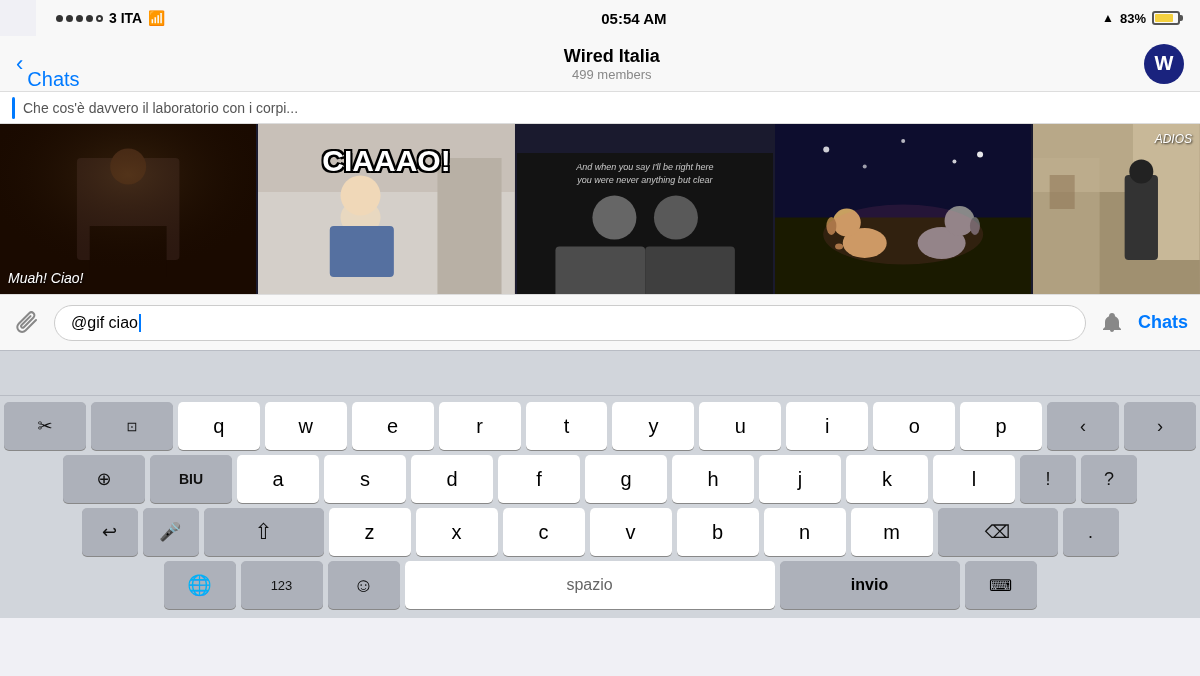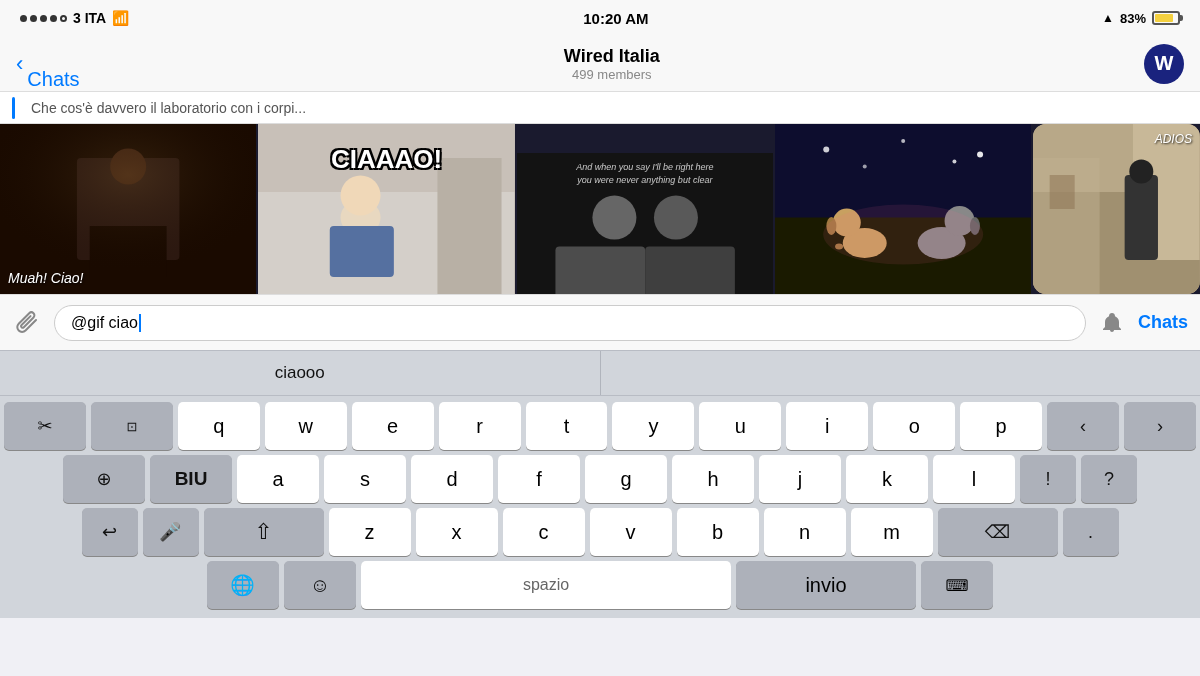--- a/index.html
+++ b/index.html
@@ -14,20 +14,21 @@
     
     .status-bar {
       height: 36px;
       background: #f8f8f8;
       display: flex;
       align-items: center;
       justify-content: space-between;
       padding: 0 20px;
       font-size: 15px;
       font-weight: 600;
+      margin-left: 36px;
     }
     .status-left {
       display: flex;
       align-items: center;
       gap: 6px;
     }
     .status-dots {
       display: flex; gap: 3px; align-items: center;
     }
     .dot { width: 7px; height: 7px; background: #333; border-radius: 50%; }
@@ -75,42 +76,41 @@
 
     
     .preview-bar {
       height: 32px;
       background: white;
       display: flex;
       align-items: center;
       padding: 0 12px;
       border-bottom: 1px solid #ddd;
       overflow: hidden;
-      gap: 8px;
     }
     .preview-accent {
       width: 3px; height: 22px; background: #007aff; margin-right: 8px; border-radius: 2px;
     }
     .preview-text { font-size: 14px; color: #555; white-space: nowrap; overflow: hidden; }
 
     
     .gif-row {
       height: 170px;
       background: #1a1a2e;
       display: flex;
       align-items: stretch;
       overflow: hidden;
     }
     .gif-item {
       flex: 1;
       position: relative;
       overflow: hidden;
       border-right: 2px solid #1a1a2e;
     }
-    .gif-item:last-child { border-right: none; border-radius: 13px; }
+    .gif-item:last-child { border-right: none; }
     .gif-bg {
       width: 100%; height: 100%;
       display: flex; align-items: center; justify-content: center;
       position: relative;
     }
     
     .gif1 { background: linear-gradient(135deg, #1a0a00 0%, #3d2b1f 50%, #1a0a00 100%); }
     .gif-caption {
       position: absolute; bottom: 8px; left: 8px;
       color: white; font-size: 13px; font-style: italic;
@@ -213,21 +213,21 @@
     }
     .kb-key.letter { width: 82px; height: 48px; }
     .kb-key.special {
       background: #adb1ba;
       color: #111;
       font-size: 14px;
       font-weight: 500;
     }
     .kb-key.special.sym { width: 82px; height: 48px; font-size: 13px; }
     .kb-key.space-bar { background: white; width: 370px; height: 48px; font-size: 16px; color: #666; }
-    .kb-key.invio { background: #adb1ba; width: 180px; height: 48px; font-size: 20px; font-weight: 400; }
+    .kb-key.invio { background: #adb1ba; width: 180px; height: 48px; font-size: 16px; font-weight: 700; }
     .kb-key.kb-icon { background: #adb1ba; width: 72px; height: 48px; font-size: 20px; }
     .kb-key.backspace { background: #adb1ba; width: 120px; height: 48px; font-size: 18px; }
     .kb-key.shift { background: #adb1ba; width: 120px; height: 48px; font-size: 22px; }
     .kb-key.cut-copy { background: #adb1ba; width: 82px; height: 48px; font-size: 18px; }
     .kb-key.arrow { background: #adb1ba; width: 72px; height: 48px; font-size: 18px; }
   </style>
 </head>
 <body>
 
 <div class="status-bar">
@@ -235,21 +235,21 @@
     <div class="status-dots">
       <div class="dot"></div>
       <div class="dot"></div>
       <div class="dot"></div>
       <div class="dot"></div>
       <div class="dot empty"></div>
     </div>
     <span class="status-carrier">3 ITA</span>
     <span class="wifi-icon">📶</span>
   </div>
-  <div class="status-center">10:20 AM</div>
+  <div class="status-center">05:54 AM</div>
   <div class="status-right">
     <span class="location-icon">▲</span>
     <span>83%</span>
     <div class="battery">
       <div class="battery-fill"></div>
     </div>
   </div>
 </div>
 
 <div class="nav-bar">
@@ -299,21 +299,21 @@
       <svg width="100%" height="100%" style="position:absolute;top:0;left:0;">
         <rect width="100%" height="100%" fill="#c8c0b8"></rect>
 
         <rect x="0" y="40%" width="100%" height="60%" fill="#d4cfc9"></rect>
         <rect x="70%" y="20%" width="25%" height="80%" fill="#b8b0a5"></rect>
 
         <ellipse cx="40%" cy="55%" rx="20" ry="18" fill="#e8d8c0"></ellipse>
         <rect x="28%" y="60%" width="25%" height="30%" fill="#5570a0" rx="4"></rect>
         <circle cx="40%" cy="42%" r="20" fill="#f0d8b8"></circle>
       </svg>
-      <div class="gif2-text" style="position:absolute;top:20px;left:50%;transform:translateX(-50%);font-size:26px;font-weight:900;color:white;text-shadow:2px 2px 0 #000,-2px -2px 0 #000,2px -2px 0 #000,-2px 2px 0 #000;white-space:nowrap;">CIAAAO!</div>
+      <div class="gif2-text" style="position:absolute;top:20px;left:50%;transform:translateX(-50%);font-size:30px;font-weight:900;color:white;text-shadow:2px 2px 0 #000,-2px -2px 0 #000,2px -2px 0 #000,-2px 2px 0 #000;white-space:nowrap;">CIAAAO!</div>
     </div>
   </div>
 
   <div class="gif-item">
     <div class="gif-bg gif3" style="position:relative;">
       <svg width="100%" height="100%" style="position:absolute;top:0;left:0;">
         <rect width="100%" height="100%" fill="#1a1a1a"></rect>
 
         <circle cx="38%" cy="38%" r="22" fill="#888"></circle>
         <circle cx="62%" cy="38%" r="22" fill="#777"></circle>
@@ -385,23 +385,20 @@
   </div>
   <div class="bell-btn">
     <svg width="24" height="24" viewBox="0 0 24 24">
       <path d="M12 2C10.3 2 9 3.3 9 5v.3C6.7 6.2 5 8.4 5 11v5l-2 2v1h18v-1l-2-2v-5c0-2.6-1.7-4.8-4-5.7V5c0-1.7-1.3-3-3-3zm-2 17c0 1.1.9 2 2 2s2-.9 2-2h-4z" fill="#888"></path>
     </svg>
   </div>
   <div class="send-btn">Chats</div>
 </div>
 
 <div class="autocomplete-bar">
-  <div class="autocomplete-item">
-    <span>ciaooo</span>
-  </div>
   <div class="autocomplete-item">
     <span></span>
   </div>
 </div>
 
 <div class="keyboard">
 
   <div class="kb-row">
     <div class="kb-key cut-copy special">✂</div>
     <div class="kb-key cut-copy special" style="font-size:13px;">⊡</div>
@@ -414,21 +411,21 @@
     <div class="kb-key letter">u</div>
     <div class="kb-key letter">i</div>
     <div class="kb-key letter">o</div>
     <div class="kb-key letter">p</div>
     <div class="kb-key arrow special">‹</div>
     <div class="kb-key arrow special">›</div>
   </div>
 
   <div class="kb-row">
     <div class="kb-key cut-copy special" style="font-size:18px;">⊕</div>
-    <div class="kb-key cut-copy special" style="font-size:19px; font-weight:bold;">BIU</div>
+    <div class="kb-key cut-copy special" style="font-size:14px; font-weight:bold;">BIU</div>
     <div class="kb-key letter">a</div>
     <div class="kb-key letter">s</div>
     <div class="kb-key letter">d</div>
     <div class="kb-key letter">f</div>
     <div class="kb-key letter">g</div>
     <div class="kb-key letter">h</div>
     <div class="kb-key letter">j</div>
     <div class="kb-key letter">k</div>
     <div class="kb-key letter">l</div>
     <div class="kb-key arrow special" style="width:56px;">!</div>
@@ -445,20 +442,21 @@
     <div class="kb-key letter">v</div>
     <div class="kb-key letter">b</div>
     <div class="kb-key letter">n</div>
     <div class="kb-key letter">m</div>
     <div class="kb-key backspace special" style="font-size:18px;">⌫</div>
     <div class="kb-key arrow special" style="width:56px;">.</div>
   </div>
 
   <div class="kb-row">
     <div class="kb-key kb-icon">🌐</div>
+    <div class="kb-key special sym">123</div>
     <div class="kb-key kb-icon">☺</div>
     <div class="kb-key space-bar">spazio</div>
     <div class="kb-key invio">invio</div>
     <div class="kb-key kb-icon" style="font-size:16px;">⌨</div>
   </div>
 </div>
 
 <style>
   @keyframes blink {
     0%, 100% { opacity: 1; }

